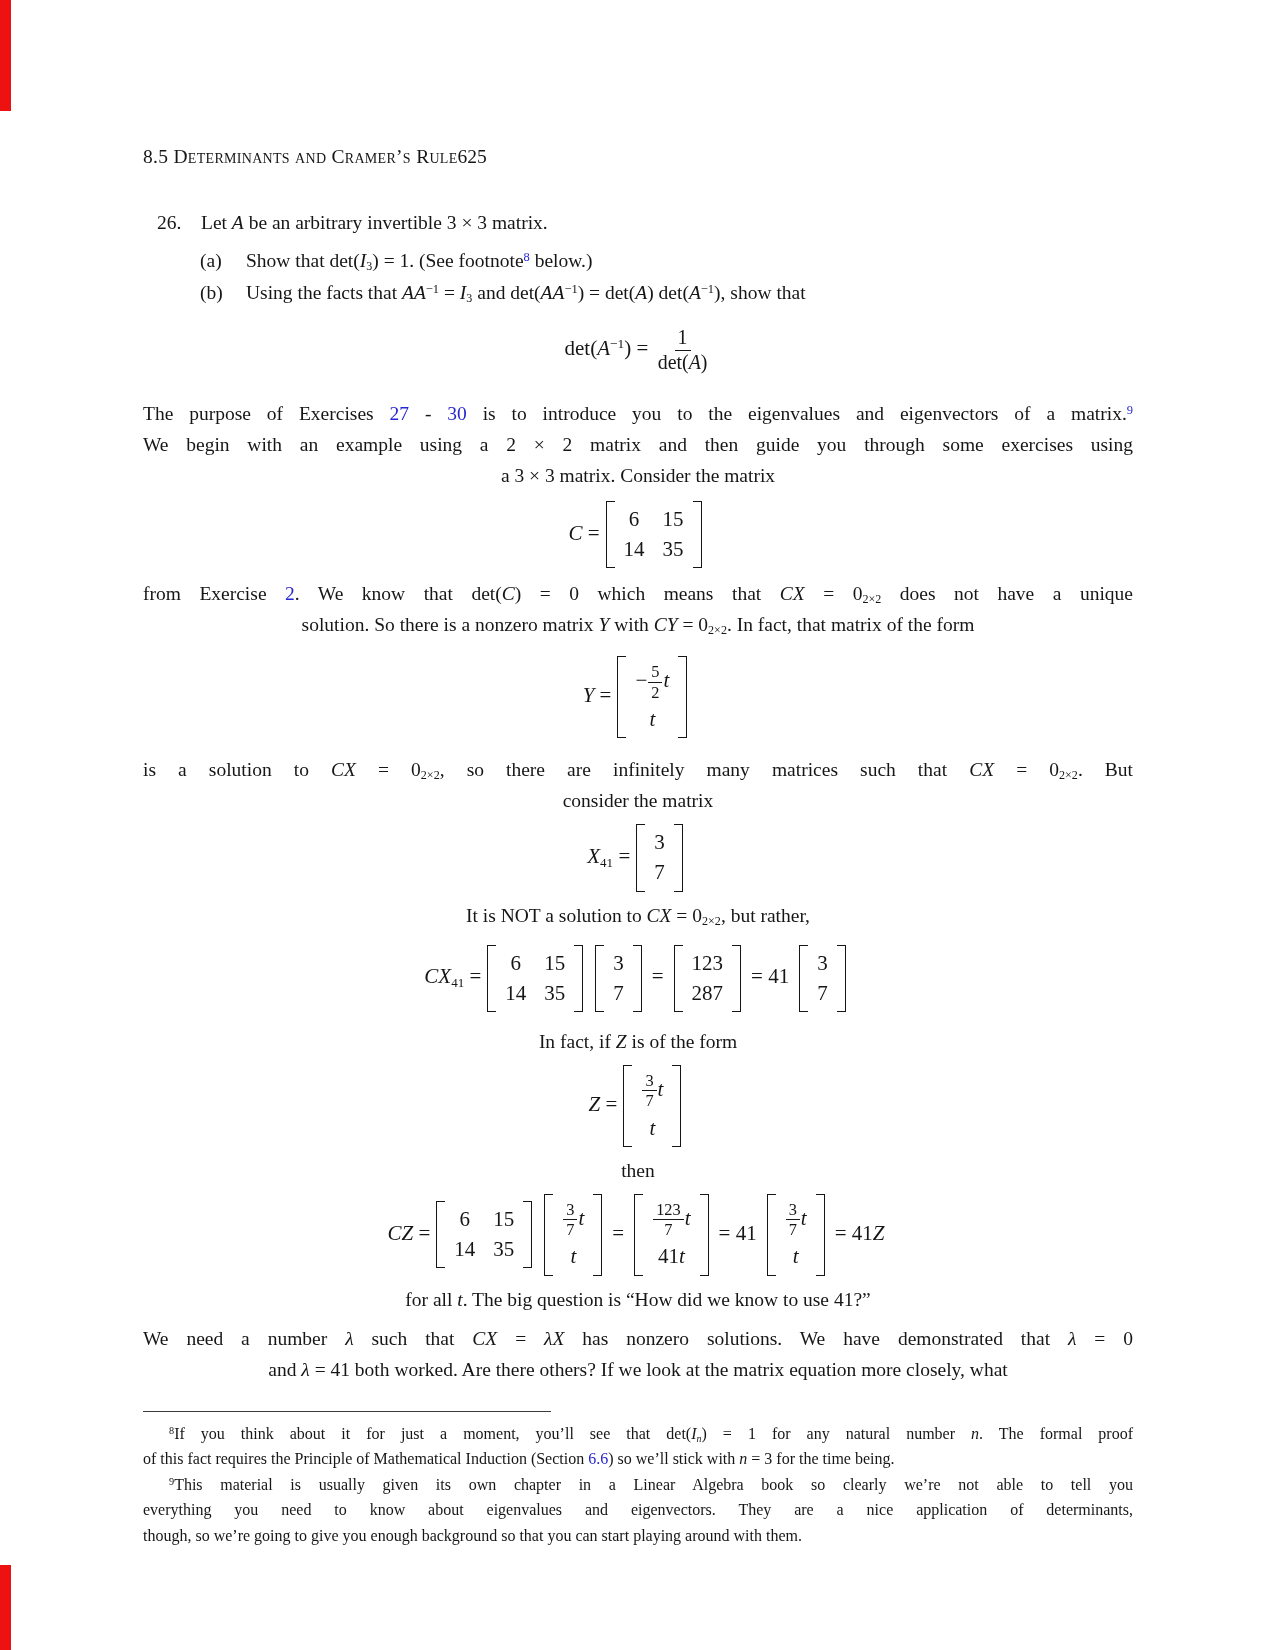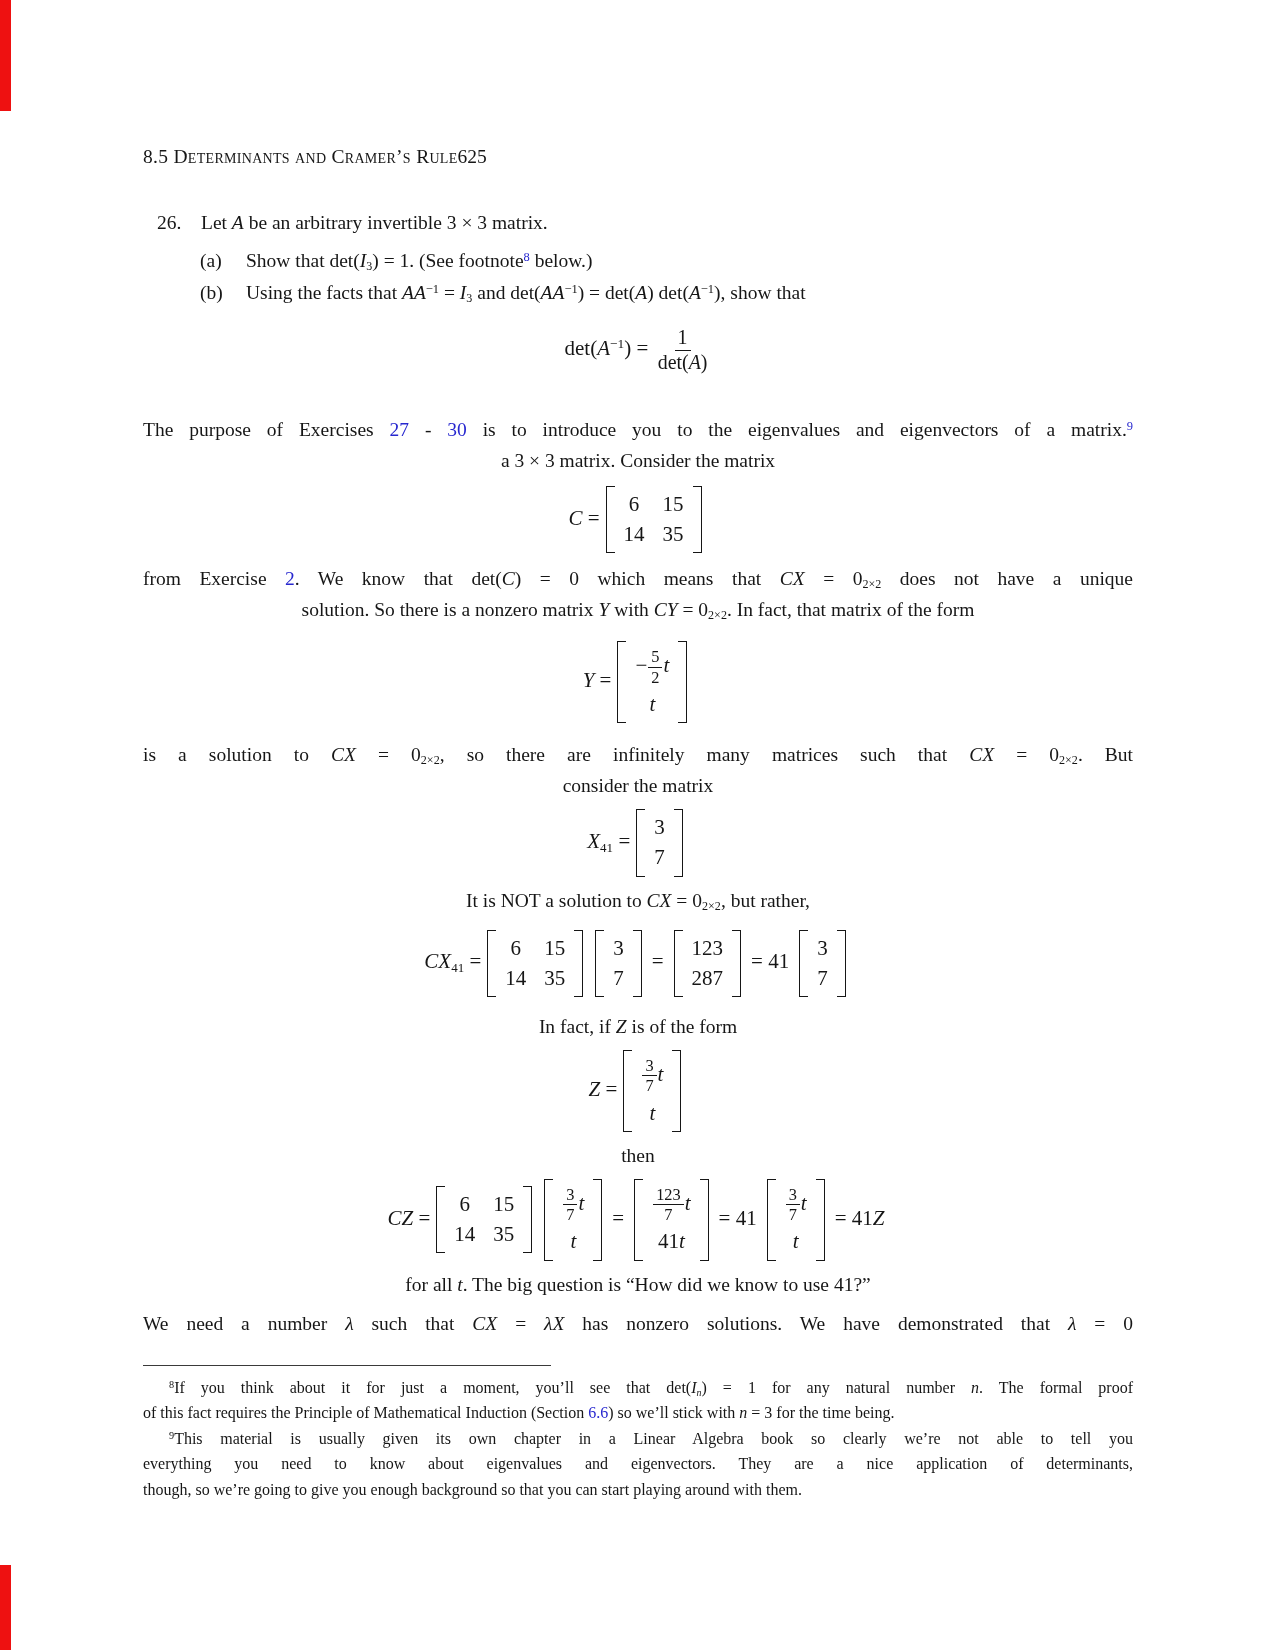--- a/index.html
+++ b/index.html
@@ -26,21 +26,21 @@
   .hdr{display:flex;justify-content:flex-start;align-items:baseline;font-size:19.5px;}
   .hdr .sc{font-variant:small-caps;letter-spacing:0.3px;}
 
   .exrow{display:flex;margin-top:44px;}
   .exnum{margin-left:14px;width:44px;flex:none;}
   .itemrow{display:flex;margin-left:57px;margin-top:16px;}
   .itemrow + .itemrow{margin-top:10px;}
   .itemlabel{width:46px;flex:none;}
   .itemtext{flex:1;}
 
-  .para{margin-top:40px;}
+  .para{margin-top:24px;}
   .para .jl{text-align:justify;text-align-last:justify;line-height:31px;}
   .para .ll{text-align:center;line-height:31px;}
   .tight{margin-top:2px;}
 
   
   .i{font-style:italic;}
   .link{color:var(--link);text-decoration:none;cursor:pointer;}
   .sup{font-size:0.64em;vertical-align:0.48em;line-height:0;}
   .sub{font-size:0.62em;vertical-align:-0.28em;line-height:0;}
   .sup.link{color:var(--link);}
@@ -99,20 +99,21 @@
 
   <div class="eq" style="margin-top:22px;">
     <span class="mrow"><span>det(</span><span class="i">A</span><span class="sup">−1</span><span>) = </span><span class="fr big">
           <span class="n">1</span>
           <span class="d"><span>det(</span><span class="i">A</span><span>)</span></span>
         </span></span>
   </div>
 
   <div class="para">
     <div class="jl"><span>The purpose of Exercises </span><span class="link">27</span><span> - </span><span class="link">30</span><span> is to introduce you to the eigenvalues and eigenvectors of a matrix.</span><span class="sup link">9</span></div>
+    <div class="jl"><span>We begin with an example using a 2 × 2 matrix and then guide you through some exercises using</span></div>
     <div class="ll"><span>a 3 × 3 matrix. Consider the matrix</span></div>
   </div>
 
   <div class="eq" style="margin:10px 0;">
     <span><span class="i">C</span><span> =</span></span><span class="mat">
         <span class="brk l"></span>
         <span class="cells c2">
           <span><span>6</span></span>
           <span><span>15</span></span>
           <span><span>14</span></span>
@@ -259,20 +260,21 @@
         <span class="brk r"></span>
       </span><span class="eqgap"><span>= 41</span><span class="i">Z</span></span>
   </div>
 
   <div class="para tight">
     <div class="ll"><span>for all </span><span class="i">t</span><span>. The big question is “How did we know to use 41?”</span></div>
   </div>
 
   <div class="para" style="margin-top:8px;">
     <div class="jl"><span>We need a number </span><span class="i">λ</span><span> such that </span><span class="i">CX</span><span> = </span><span class="i">λX</span><span> has nonzero solutions. We have demonstrated that </span><span class="i">λ</span><span> = 0</span></div>
+    <div class="ll"><span>and </span><span class="i">λ</span><span> = 41 both worked. Are there others? If we look at the matrix equation more closely, what</span></div>
   </div>
 
   <div class="fnrule"></div>
 
   <div class="fnblock">
     <div class="jl ind"><span class="sup">8</span><span>If you think about it for just a moment, you’ll see that det(</span><span class="i">I</span><span class="sub i">n</span><span>) = 1 for any natural number </span><span class="i">n</span><span>. The formal proof</span></div>
     <div class="ll"><span>of this fact requires the Principle of Mathematical Induction (Section </span><span class="link">6.6</span><span>) so we’ll stick with </span><span class="i">n</span><span> = 3 for the time being.</span></div>
   </div>
 
   <div class="fnblock" style="margin-top:0;">

